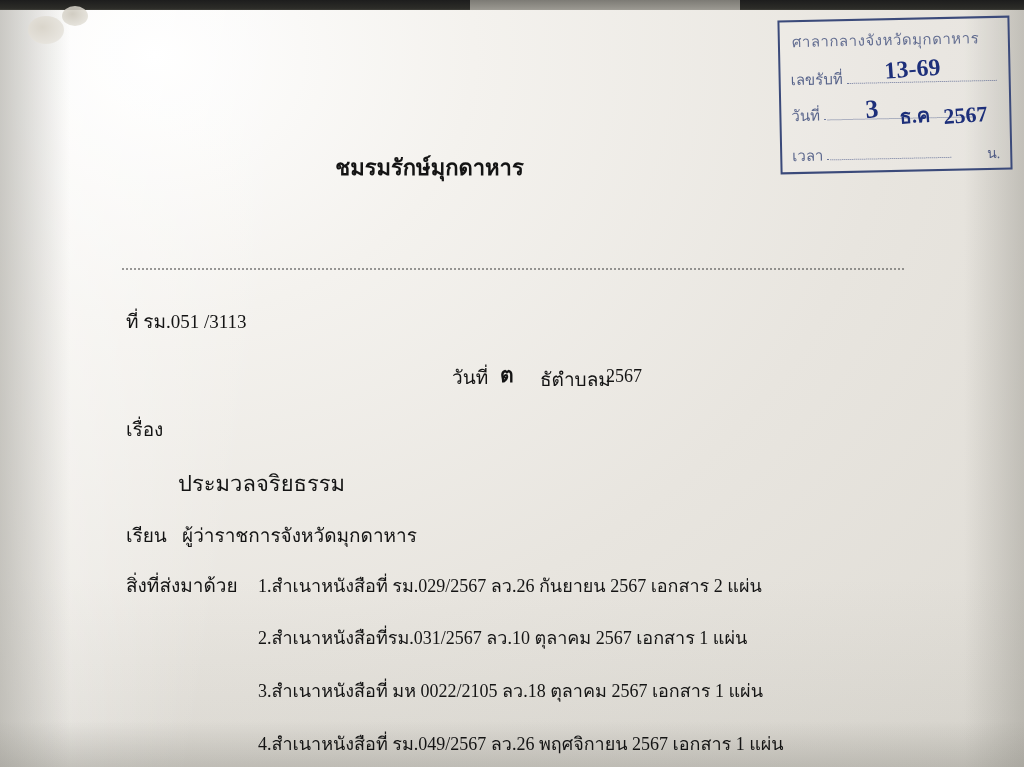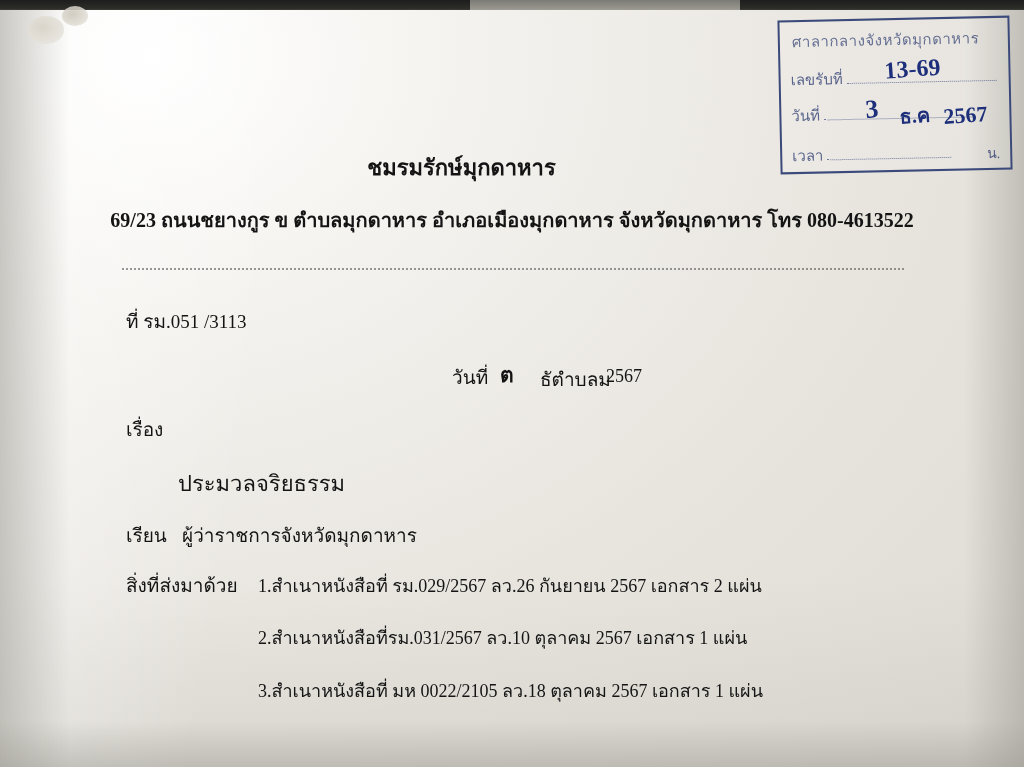--- a/index.html
+++ b/index.html
@@ -154,21 +154,20 @@
     white-space: nowrap;
     font-family: "Liberation Serif", serif;
   }
   .org-name {
     left: 0; top: 150px;
     width: 859px;
     text-align: center;
     font-size: 22px;
     font-weight: bold;
     white-space: nowrap;
-    padding-left: 32px;
   }
   .org-addr {
     left: 0; top: 204px;
     width: 1024px;
     text-align: center;
     font-size: 20px;
     font-weight: bold;
   }
   .divider {
     position: absolute;
@@ -231,36 +230,36 @@
 
     <div class="row row-time">
       <span>เวลา</span><span class="dots dots-short"></span>
     </div>
     <div class="unit">น.</div>
   </div>
 
   <div class="doc">
 
     <div class="t org-name">ชมรมรักษ์มุกดาหาร</div>
-    <div class="t org-addr">69/23 ถนนชยางกูร ข ตำบลมุกดาหาร อำเภอเมืองมุกดาหาร จังหวัดมุกดาหาร โทร 080-4613522</div>
 
     <div class="divider"></div>
 
     <div class="t ref-no">ที่ รม.051 /3113</div>
 
     <div class="t date-line">วันที่</div>
     <div class="t date-day">ต</div>
     <div class="t date-month">ธัตำบลม</div>
     <div class="t date-year">2567</div>
 
     <div class="t subject-label">เรื่อง</div>
     <div class="t subject-text2">ประมวลจริยธรรม</div>
 
     <div class="t to-label">เรียน</div>
     <div class="t to-text">ผู้ว่าราชการจังหวัดมุกดาหาร</div>
 
     <div class="t encl-label">สิ่งที่ส่งมาด้วย</div>
     <div class="t encl-1">1.สำเนาหนังสือที่ รม.029/2567 ลว.26 กันยายน 2567 เอกสาร 2 แผ่น</div>
     <div class="t encl-2">2.สำเนาหนังสือที่รม.031/2567 ลว.10 ตุลาคม 2567 เอกสาร 1 แผ่น</div>
     <div class="t encl-3">3.สำเนาหนังสือที่ มห 0022/2105 ลว.18 ตุลาคม 2567 เอกสาร 1 แผ่น</div>
+    <div class="t encl-4">4.สำเนาหนังสือที่ รม.049/2567 ลว.26 พฤศจิกายน 2567 เอกสาร 1 แผ่น</div>
 
   </div>
 </div>
 
 </body></html>

